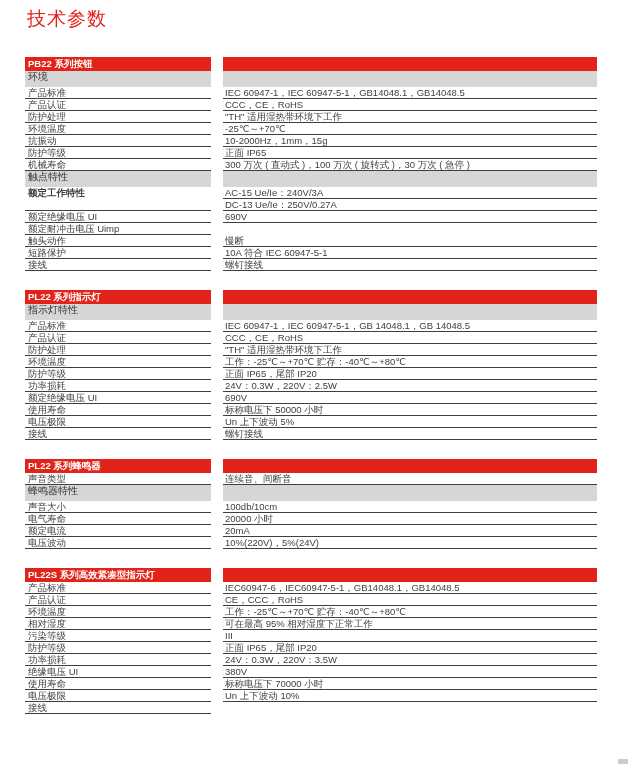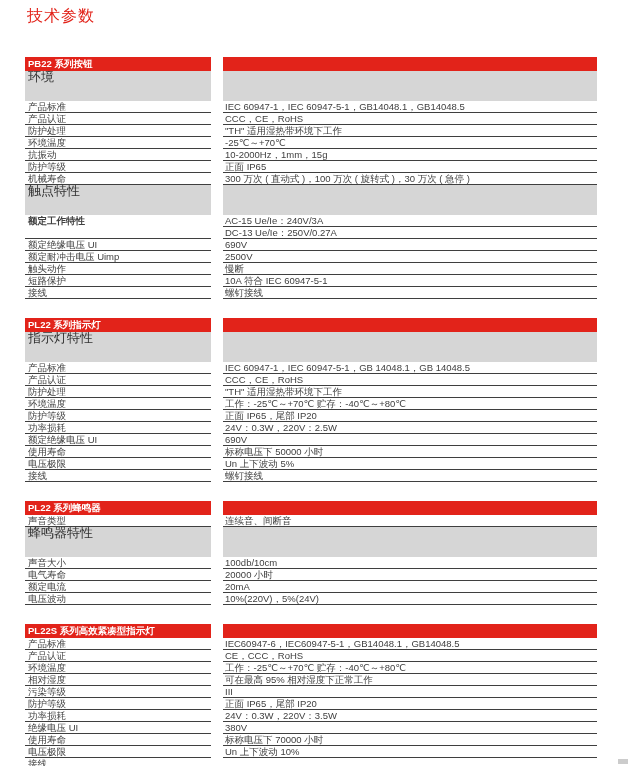--- a/index.html
+++ b/index.html
@@ -13,21 +13,21 @@
   body{
     background:#ffffff;
     font-family:"Liberation Sans","DejaVu Sans",sans-serif;
     position:relative;
     overflow:hidden;
   }
   .page-title{
     position:absolute;
     left:27px;
     top:6px;
-    font-size:16px;
+    font-size:19px;
     font-weight:400;
     color:var(--accent);
     letter-spacing:1px;
     text-align:right;
   }
   .tables{
     position:absolute;
     left:25px;
     top:57px;
     width:572px;
@@ -41,22 +41,22 @@
     background:var(--accent);
     color:#ffffff;
     font-size:9.5px;
     font-weight:bold;
     height:14px;
     line-height:14px;
   }
   .t-row.section .cell{
     background:var(--section-bg);
     color:#333333;
-    font-size:13px;
-    height:30px;
+    font-size:10px;
+    height:16px;
     line-height:12px;
   }
   .t-row.data .cell{
     border-bottom:1px solid var(--line);
     font-size:9.5px;
     color:var(--text);
     height:12px;
     line-height:11px;
   }
   .t-row.data .cell.no-border{border-bottom:none;font-weight:bold;}
@@ -123,21 +123,20 @@
       <div class="t-row data">
         <div class="cell c-label"></div>
         <div class="cell c-value">DC-13 Ue/Ie：250V/0.27A</div>
       </div>
       <div class="t-row data">
         <div class="cell c-label">额定绝缘电压 UI</div>
         <div class="cell c-value">690V</div>
       </div>
       <div class="t-row data">
         <div class="cell c-label">额定耐冲击电压 Uimp</div>
-        <div class="cell c-value">2500V</div>
       </div>
       <div class="t-row data">
         <div class="cell c-label">触头动作</div>
         <div class="cell c-value">慢断</div>
       </div>
       <div class="t-row data">
         <div class="cell c-label">短路保护</div>
         <div class="cell c-value">10A 符合 IEC 60947-5-1</div>
       </div>
       <div class="t-row data">

